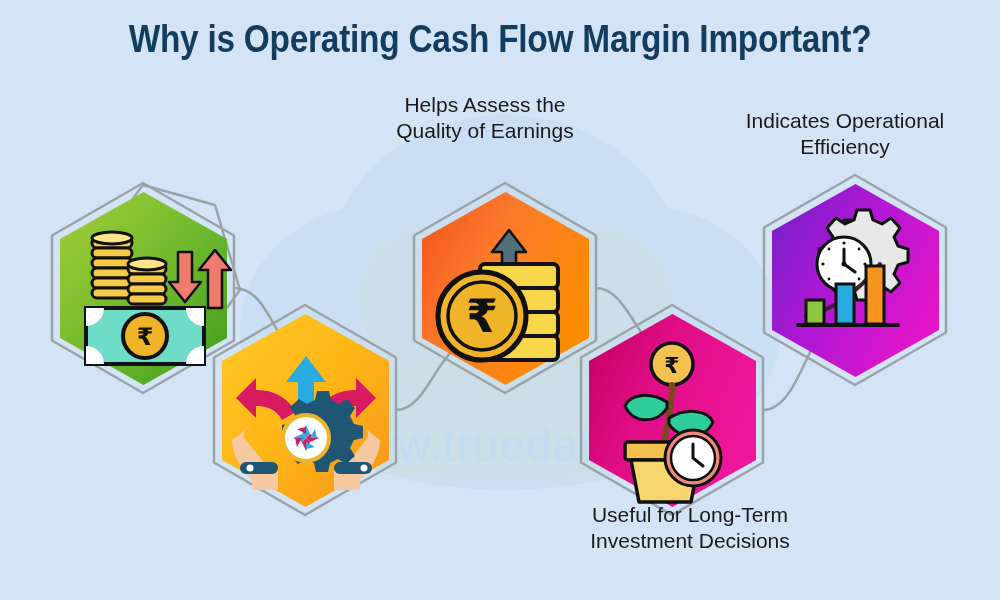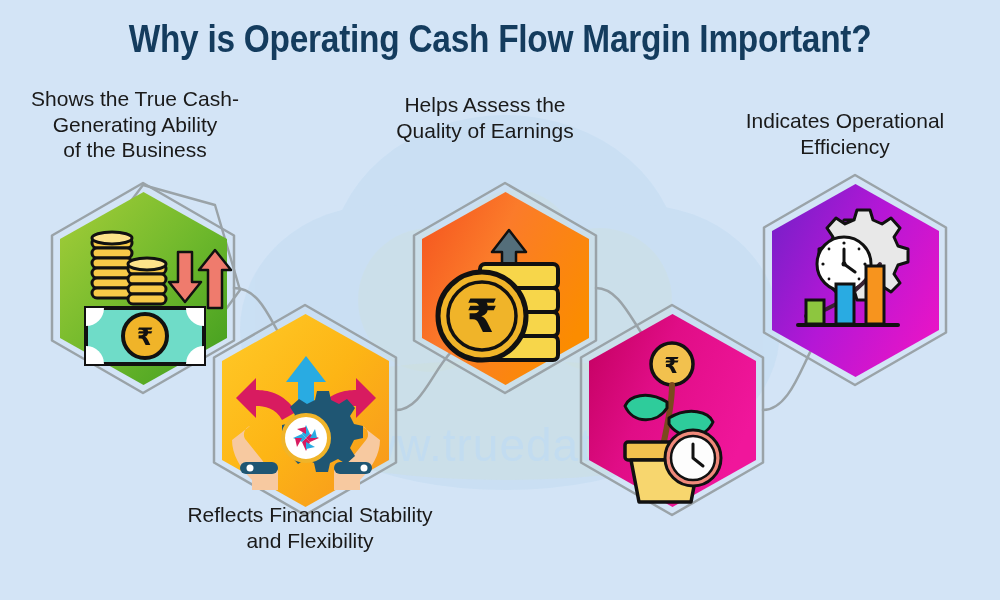--- a/index.html
+++ b/index.html
@@ -317,23 +317,20 @@
         <g stroke="#111" stroke-width="3">
           <rect x="14" y="88" width="18" height="24" fill="#8dc63f"></rect>
           <rect x="44" y="72" width="18" height="40" fill="#29abe2"></rect>
           <rect x="74" y="54" width="18" height="58" fill="#f7941e"></rect>
           <line x1="6" y1="113" x2="106" y2="113" stroke="#111" stroke-width="4" stroke-linecap="round"></line>
         </g>
       </g>
     </svg>
   </div>
 
-  <div class="caption cap-1">Shows the True Cash-
-Generating Ability
-of the Business</div>
   <div class="caption cap-2">Helps Assess the
 Quality of Earnings</div>
   <div class="caption cap-3">Indicates Operational
 Efficiency</div>
-  <div class="caption cap-4">Reflects Financial Stability
-and Flexibility</div>
+  <div class="caption cap-5">Useful for Long-Term
+Investment Decisions</div>
 
 </div>
 
 </body></html>

